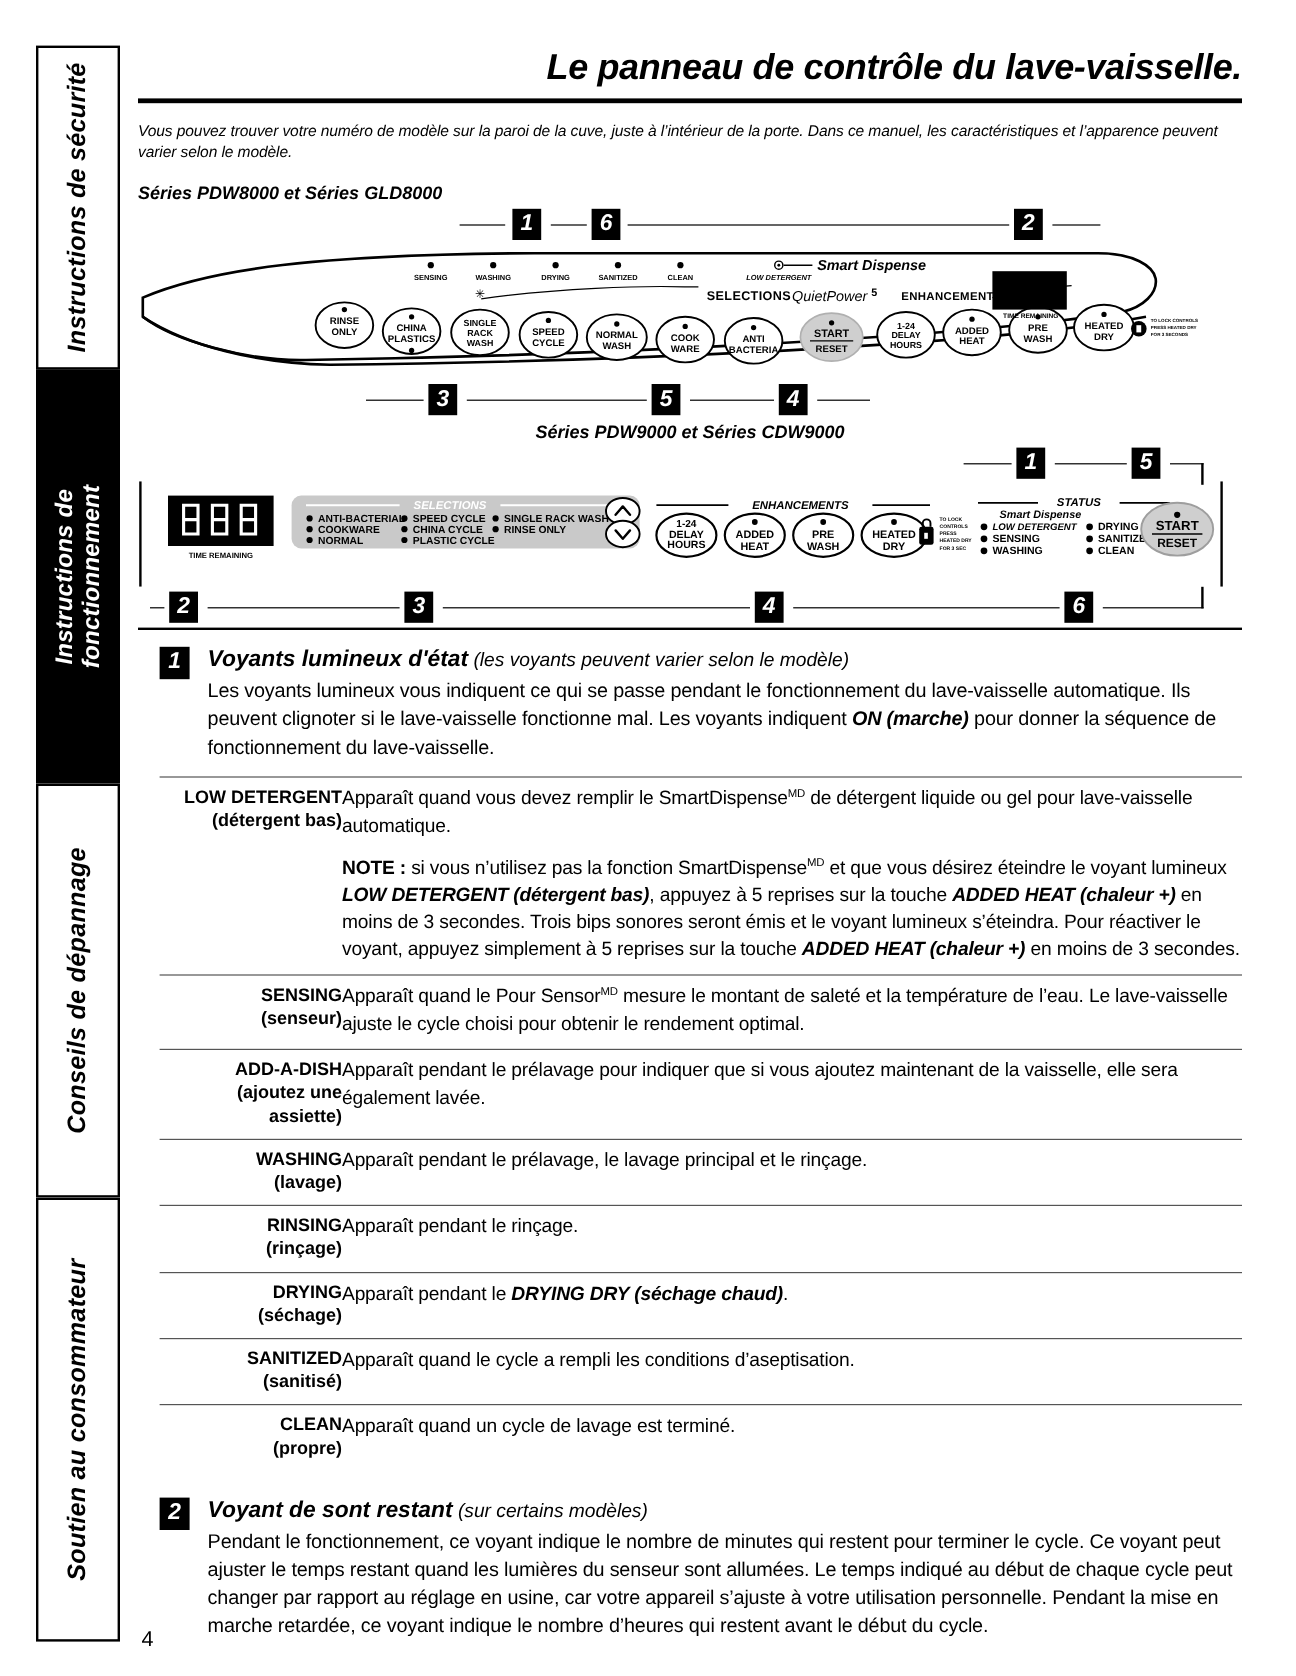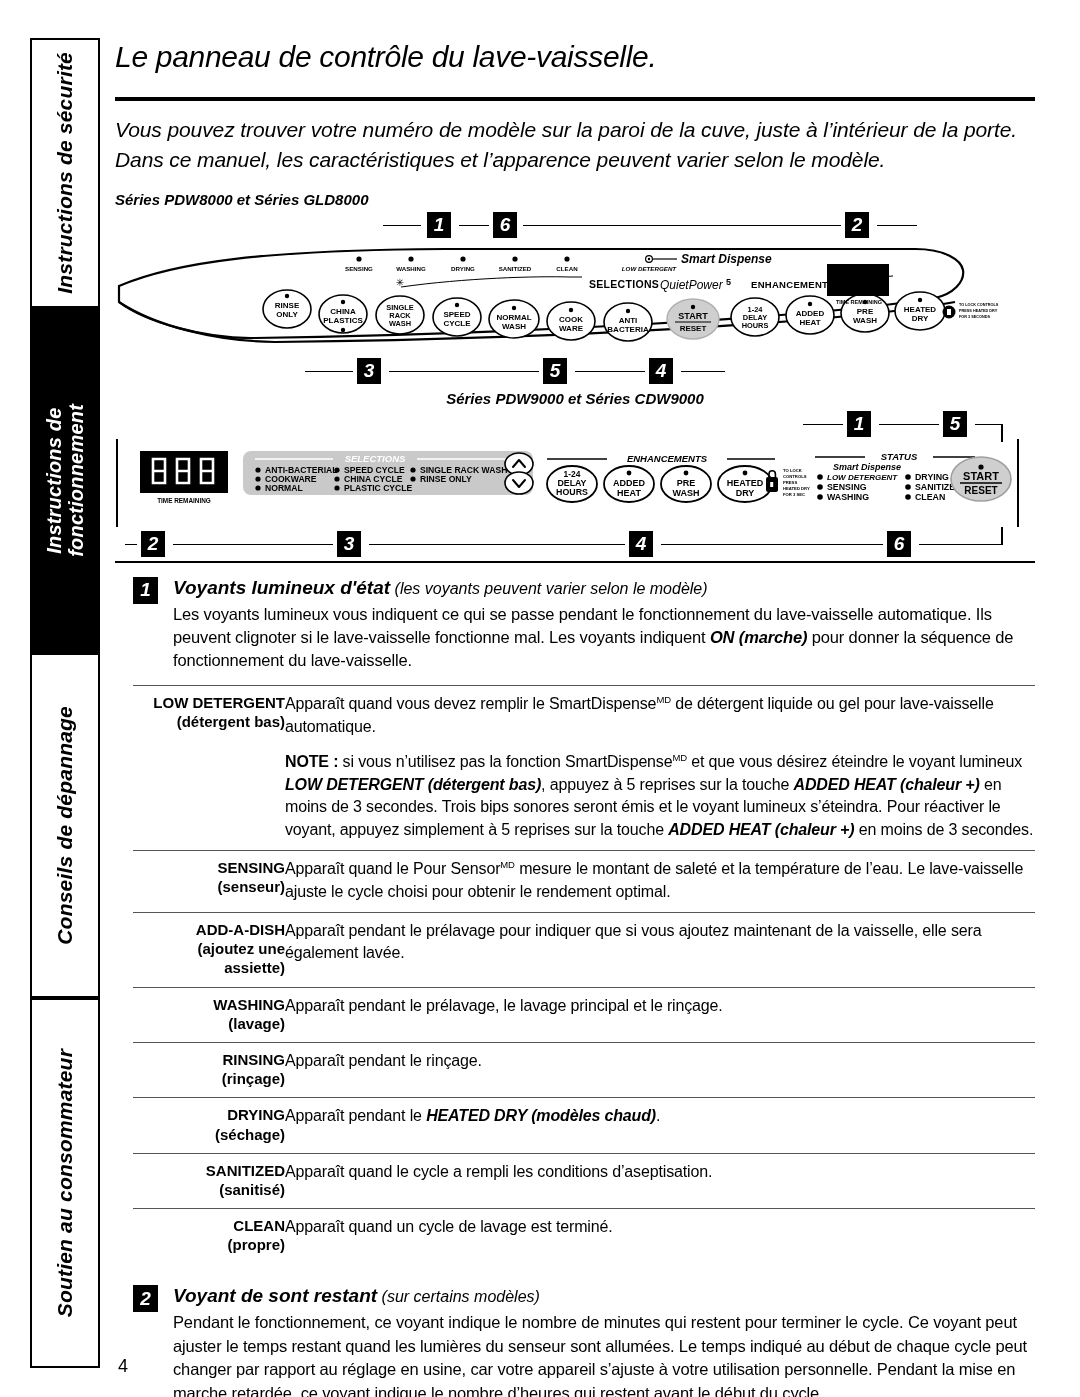--- a/index.html
+++ b/index.html
@@ -35,29 +35,30 @@
   #tab-1 { top: 0; height: 270px; }
   #tab-2 { top: 270px; height: 345px; }
   #tab-3 { top: 615px; height: 345px; }
   #tab-4 { top: 960px; height: 370px; }
   .tab.black .vtext { font-size: 20px; }
 
   
   .content { position: absolute; left: 115px; top: 40px; width: 920px; }
 
   h1.title {
-    font-size: 30px; font-style: italic; font-weight: normal;
+    font-size: 30px; font-style: italic; font-weight: bold;
     letter-spacing: -.3px;
-    padding-bottom: 23px;
+    padding-bottom: 8px;
+    text-align: right;
   }
   .rule-thick { border-bottom: 4px solid #000; margin-bottom: 14px; }
   .rule-thin { border-bottom: 1.5px solid #000; }
 
   p.intro {
-    font-size: 21px; font-style: italic; line-height: 1.42;
+    font-size: 13px; font-style: italic; line-height: 1.42;
     margin-bottom: 16px; letter-spacing: -.1px;
   }
 
   .series-label {
     font-size: 15px; font-style: italic; font-weight: bold;
     margin-bottom: 2px;
   }
 
   
   .callout-row { position: relative; height: 30px; }
@@ -494,21 +495,21 @@
               <p><span>Apparaît pendant le rinçage.</span></p>
             </td>
           </tr>
 
           <tr>
             <td class="lbl">
               <span>DRYING</span>
               <span class="fr">(séchage)</span>
             </td>
             <td class="desc">
-              <p><span>Apparaît pendant le </span><b class="bi">HEATED DRY (modèles chaud)</b><span>.</span></p>
+              <p><span>Apparaît pendant le </span><b class="bi">DRYING DRY (séchage chaud)</b><span>.</span></p>
             </td>
           </tr>
 
           <tr>
             <td class="lbl">
               <span>SANITIZED</span>
               <span class="fr">(sanitisé)</span>
             </td>
             <td class="desc">
               <p><span>Apparaît quand le cycle a rempli les conditions d’aseptisation.</span></p>

